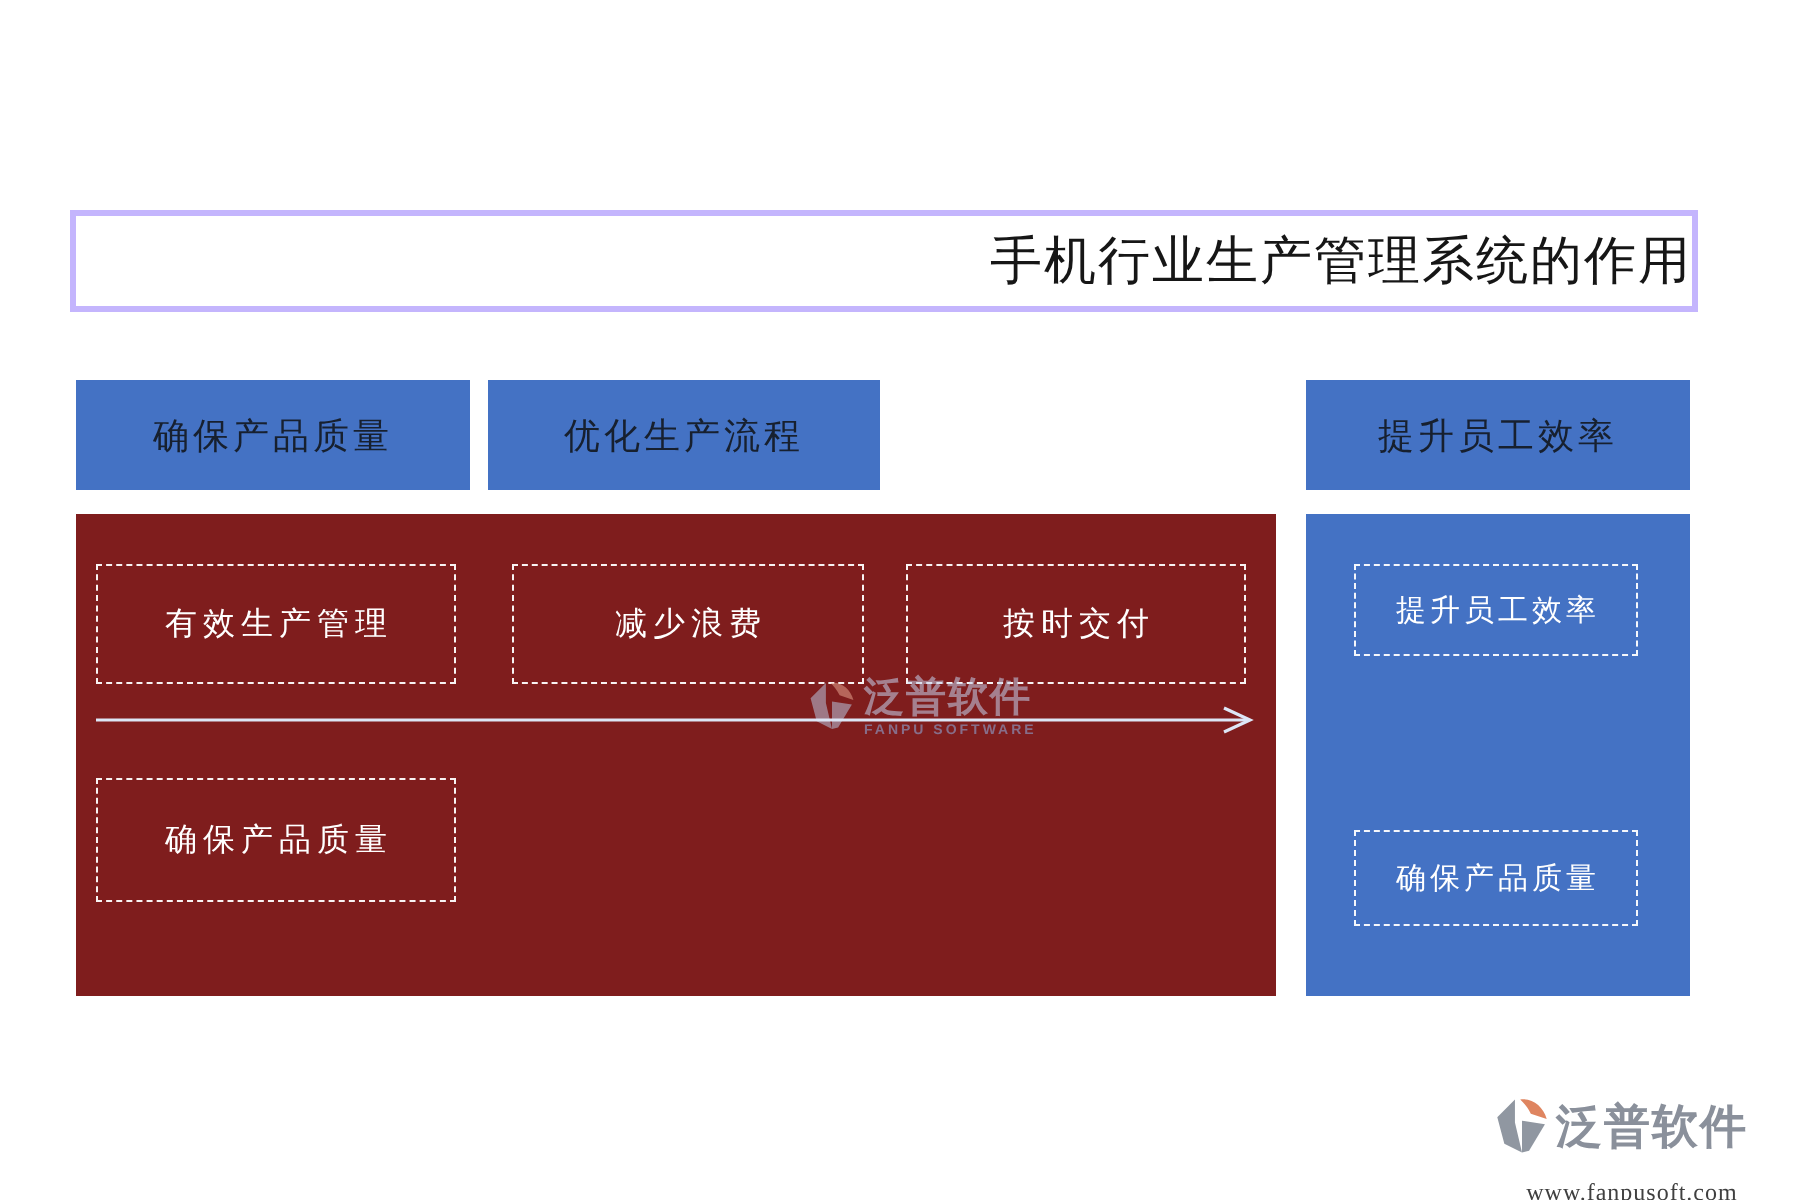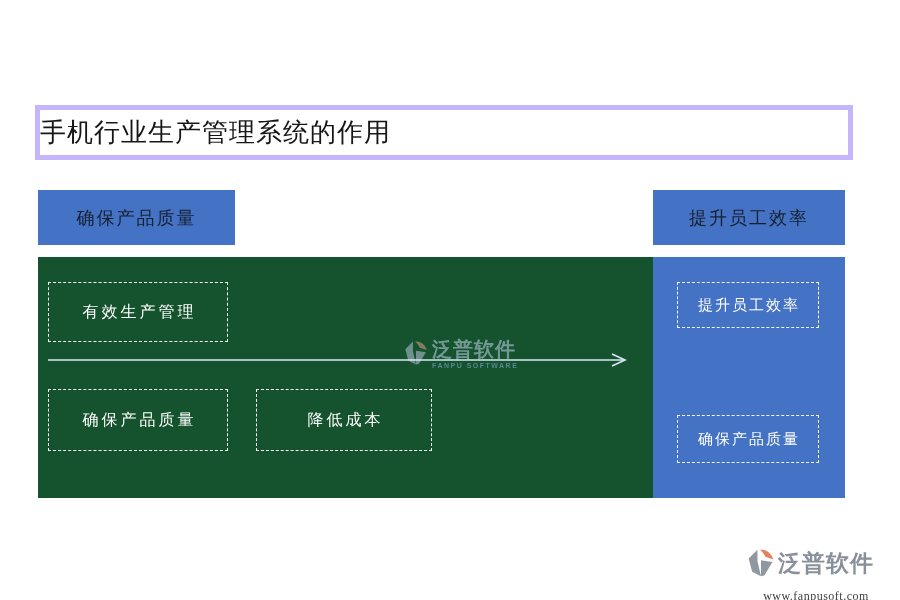--- a/index.html
+++ b/index.html
@@ -1,31 +1,31 @@
 <!DOCTYPE html>
 <html><head>
 <meta charset="utf-8">
 <style>
   html,body{margin:0;padding:0;background:#fff;}
   .stage{position:relative;width:900px;height:600px;background:#ffffff;overflow:hidden;
          font-family:"Liberation Sans",sans-serif;}
 
   .title-box{position:absolute;left:35px;top:105px;width:808px;height:45px;
-    border:5px solid #c4b5fd;display:flex;align-items:center;justify-content:flex-start;
+    border:3px solid #c4b5fd;display:flex;align-items:center;justify-content:flex-end;
     font-family:"Liberation Serif",serif;font-size:26px;color:#161616;letter-spacing:1px;}
 
   .hdr{position:absolute;top:190px;height:55px;background:#4472C4;
     display:flex;align-items:center;justify-content:center;
     font-family:"Liberation Serif",serif;font-size:18px;color:#17202f;letter-spacing:2px;}
   .hdr1{left:38px;width:197px}
   .hdr2{left:244px;width:196px}
   .hdr3{left:448px;width:185px}
   .hdr4{left:653px;width:192px}
 
-  .main-panel{position:absolute;left:38px;top:257px;width:600px;height:241px;background:#14532d;padding-left:34px;}
+  .main-panel{position:absolute;left:38px;top:257px;width:600px;height:241px;background:#7f1d1d;}
   .side-panel{position:absolute;left:653px;top:257px;width:192px;height:241px;background:#4472C4;}
 
   .dbox{position:absolute;border:1.5px dashed rgba(255,255,255,.95);color:#ffffff;
     display:flex;align-items:center;justify-content:center;
     font-size:16px;letter-spacing:3px;text-indent:3px;white-space:nowrap;}
   .r1{top:25px;height:58px}
   .r2{top:132px;height:60px}
   .c1{left:10px;width:178px}
   .c2{left:218px;width:174px}
   .c3{left:415px;width:168px}
@@ -58,28 +58,37 @@
 
 <div class="stage">
 
   <div class="title-box">
     <span>手机行业生产管理系统的作用</span>
   </div>
 
   <div class="hdr hdr1">
     <span>确保产品质量</span>
   </div>
+  <div class="hdr hdr2">
+    <span>优化生产流程</span>
+  </div>
   <div class="hdr hdr4">
     <span>提升员工效率</span>
   </div>
 
   <div class="main-panel">
 
     <div class="dbox r1 c1">
       <span>有效生产管理</span>
+    </div>
+    <div class="dbox r1 c2">
+      <span>减少浪费</span>
+    </div>
+    <div class="dbox r1 c3">
+      <span>按时交付</span>
     </div>
 
     <div class="watermark">
       <svg class="wm-icon" viewBox="0 0 34 34">
         <path fill="#b9c4dd" d="M13 2 L3 12 L7 27 L17 32 L13 15 Z"></path>
         <path fill="#e3a18c" d="M16 2 C23 1 29 6 31 13 L22 10 C20 6 18 4 16 2 Z"></path>
         <path fill="#b9c4dd" d="M17 14 L30 16 L21 31 L17 32 Z"></path>
       </svg>
       <div class="wm-texts">
         <span class="wm-brand">泛普软件</span>
@@ -87,23 +96,20 @@
       </div>
     </div>
 
     <svg class="flow-arrow" viewBox="0 0 580 18">
       <line x1="0" y1="9" x2="576" y2="9" stroke="#dde6f6" stroke-width="1.6"></line>
       <path d="M564 3 L577 9 L564 15" fill="none" stroke="#dde6f6" stroke-width="1.6"></path>
     </svg>
 
     <div class="dbox r2 c1">
       <span>确保产品质量</span>
-    </div>
-    <div class="dbox r2 c2">
-      <span>降低成本</span>
     </div>
 
   </div>
 
   <div class="side-panel">
     <div class="dbox sbox s1">
       <span>提升员工效率</span>
     </div>
     <div class="dbox sbox s3">
       <span>确保产品质量</span>

